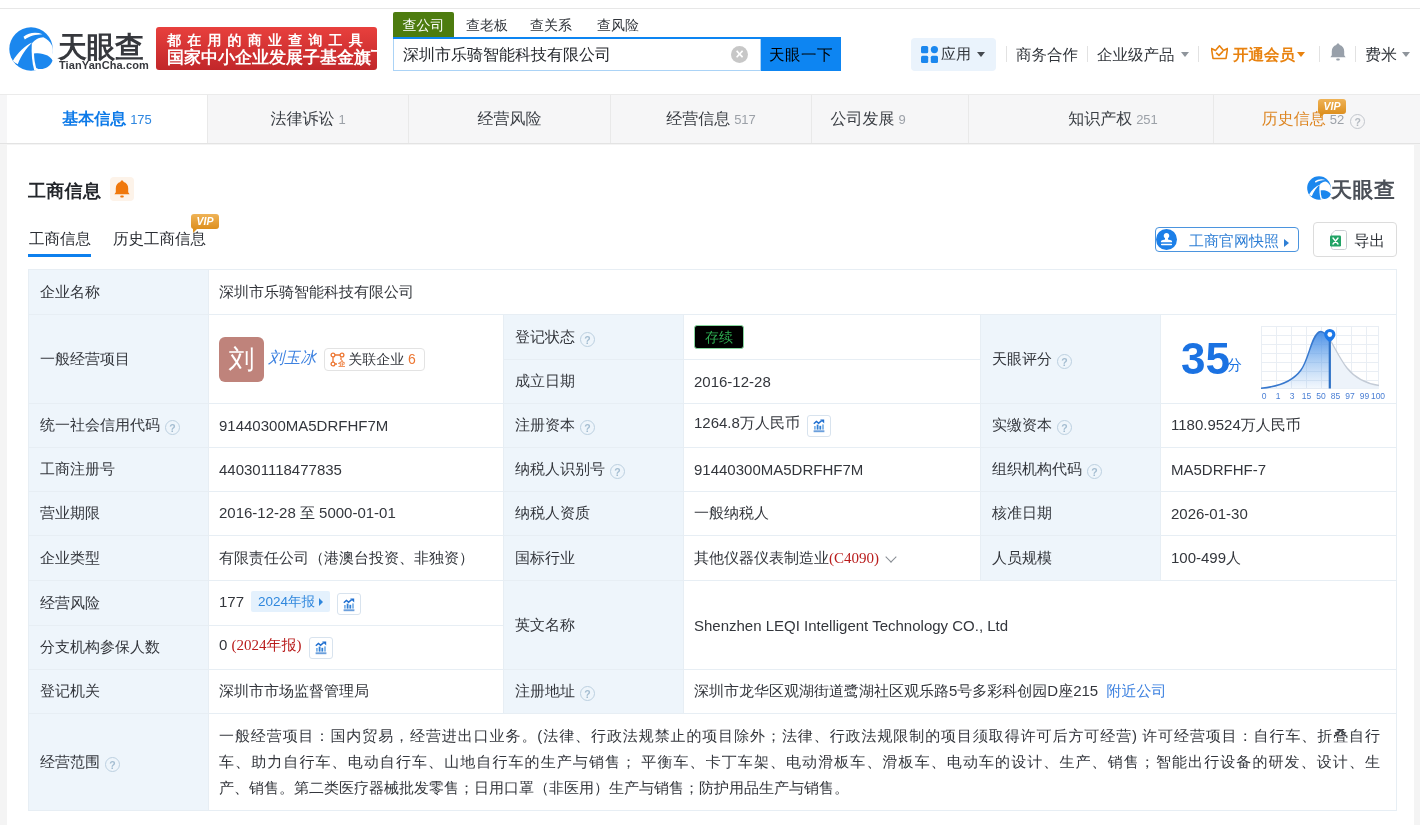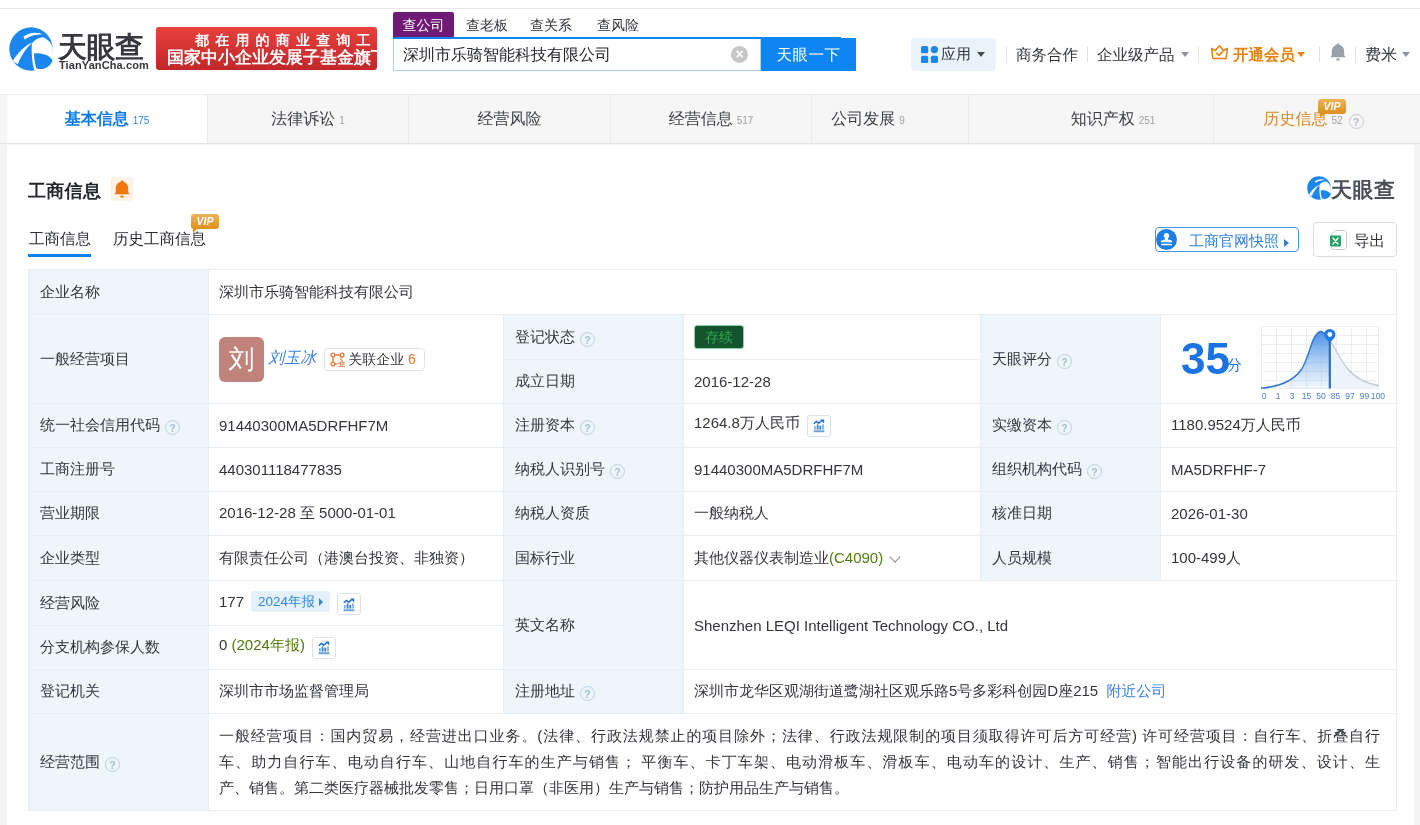--- a/index.html
+++ b/index.html
@@ -10,45 +10,45 @@
 #header{position:absolute;left:0;top:0;width:1420px;height:94px;background:#fff;}
 #topline{position:absolute;left:0;top:8px;width:1420px;height:1px;background:#e7e7e7;}
 
 #logoCir{left:9px;top:27px;width:44px;height:44px;}
 #logoTxt{left:58px;top:28px;font-size:29px;font-weight:bold;color:#36383d;letter-spacing:-0.5px;}
 #logoSub{left:59px;top:59px;font-size:11px;font-weight:bold;color:#36383d;letter-spacing:0.1px;}
 
 #banner{left:156px;top:27px;width:221px;height:43px;border-radius:3px;
 background:linear-gradient(180deg,#e8403d 0%,#c1272a 100%);color:#fff;font-weight:bold;
 padding:4px 10px 0 11px;}
-#banner .l1{font-size:14px;letter-spacing:6.2px;white-space:nowrap;line-height:18px;margin-left:28px;}
+#banner .l1{font-size:14px;letter-spacing:6.2px;white-space:nowrap;line-height:18px;}
 #banner .l2{font-size:17px;letter-spacing:0px;white-space:nowrap;line-height:17px;}
 
 .stab{position:absolute;top:12px;height:27px;line-height:26px;font-size:14px;color:#30343a;}
-#stab1{left:393px;width:61px;background:#701a75;color:#fff;text-align:center;border-radius:2px 2px 0 0;}
+#stab1{left:393px;width:61px;background:#4d7c0f;color:#fff;text-align:center;border-radius:2px 2px 0 0;}
 #sline{left:393px;top:37px;width:448px;height:2px;background:#0d85f2;}
 #sinput{left:393px;top:39px;width:368px;height:32px;background:#fff;border:1px solid #abd3f6;border-top:none;
 font-size:16px;color:#24272c;line-height:31px;padding-left:9px;white-space:nowrap;}
 #sclear{left:731px;top:46px;width:17px;height:17px;border-radius:50%;background:#c7c7c7;color:#fff;
 font-size:14px;font-weight:bold;line-height:16px;text-align:center;}
-#sbtn{left:761px;top:38px;width:95px;height:33px;background:#0d85f2;color:#ffffff;font-size:15.5px;
+#sbtn{left:761px;top:38px;width:80px;height:33px;background:#0d85f2;color:#000000;font-size:15.5px;
 text-align:center;line-height:33px;letter-spacing:0.5px;}
 
 #appbox{left:911px;top:38px;width:85px;height:33px;background:#eaf3fc;border-radius:4px;}
 #appbox .t{position:absolute;left:30px;top:7px;font-size:15px;color:#30343a;}
 .sep{position:absolute;top:46px;width:1px;height:16px;background:#e2e2e2;}
 .mtxt{position:absolute;top:45px;font-size:15.5px;color:#30343a;white-space:nowrap;}
 .caret{position:absolute;width:0;height:0;border-left:4.5px solid transparent;border-right:4.5px solid transparent;border-top:5px solid #454a50;top:52px;}
 #vipTxt{color:#e8820f;font-weight:bold;}
 
 #navtabs{position:absolute;left:0px;top:94px;width:1420px;height:50px;background:#f6f6f7;
 border-top:1px solid #ebebeb;border-bottom:1px solid #e3e3e3;}
 .ntab{position:absolute;top:0;height:48px;border-right:1px solid #e9e9e9;text-align:center;
 line-height:48px;font-size:16px;color:#3a3e44;white-space:nowrap;}
-.ntab .cnt{font-size:10px;color:#9ca1a8;margin-left:4px;}
+.ntab .cnt{font-size:13px;color:#9ca1a8;margin-left:4px;}
 #ntab0{background:#fff;color:#0d7ae8;font-weight:bold;border-right:1px solid #e9e9e9;}
 #ntab0 .cnt{color:#2f87e0;font-weight:normal;}
 
 #card{position:absolute;left:7px;top:145px;width:1407px;height:680px;background:#fff;}
 #secTitle{left:21px;top:34px;font-size:18px;font-weight:bold;color:#23262b;letter-spacing:0.3px;}
 #bellChip{left:103px;top:32px;width:24px;height:24px;background:#fdf3e9;border-radius:4px;}
 #miniLogoTxt{left:1324px;top:31px;font-size:21px;font-weight:bold;color:#4b5058;letter-spacing:0.5px;}
 
 .subtab{position:absolute;top:84px;font-size:15.5px;color:#2a2d33;}
 #subUnd{left:21px;top:109px;width:63px;height:3px;background:#0d80ee;}
@@ -62,23 +62,23 @@
 #snapCir{position:absolute;left:0px;top:1px;width:21px;height:21px;border-radius:50%;background:#1c7fe8;}
 #expBtn{left:1306px;top:77px;width:84px;height:35px;border:1px solid #dcdcdc;border-radius:4px;background:#fff;}
 #expBtn .txt{position:absolute;left:40px;top:8px;font-size:15.5px;color:#30343a;}
 
 #tbl{position:absolute;left:21px;top:124px;border-collapse:collapse;table-layout:fixed;}
 #tbl td{border:1px solid #e7eef4;font-size:15px;color:#33363c;padding:0 0 0 10px;
 overflow:hidden;white-space:nowrap;}
 #tbl td.lb{background:#eef5fb;padding-left:11px;}
 .qm{display:inline-block;width:15px;height:15px;border:1px solid #bcd0e0;border-radius:50%;
 color:#a4bdd1;font-size:10.5px;line-height:14px;text-align:center;vertical-align:-2px;margin-left:5px;font-weight:bold;}
-.grey{color:#4d7c0f;}
+.grey{color:#b91c1c;font-family:Liberation Serif, serif;}
 a.blue{color:#3e82e0;text-decoration:none;}
-.tag-green{display:inline-block;height:24px;line-height:22px;padding:0 10px;background:#14532d;
+.tag-green{display:inline-block;height:24px;line-height:22px;padding:0 10px;background:#000000;
 border:1px solid #86d79e;border-radius:3px;color:#2fab51;font-size:14px;}
 .tag-blue{display:inline-block;height:21px;line-height:21px;padding:0 7px;background:#e4f1fd;
 border-radius:2px;color:#2f87dd;font-size:13.5px;margin-left:7px;vertical-align:1px;}
 .icbtn{display:inline-block;width:24px;height:22px;border:1px solid #d8e3ee;border-radius:3px;
 vertical-align:-5px;margin-left:7px;text-align:center;}
 .chev{display:inline-block;width:8px;height:8px;border-right:1.5px solid #878c93;border-bottom:1.5px solid #878c93;
 transform:rotate(45deg);vertical-align:2px;margin-left:8px;}
 #avatar{display:inline-block;width:45px;height:45px;background:#bf837b;border-radius:6px;color:#fff;
 font-size:26px;text-align:center;line-height:45px;vertical-align:middle;}
 #assocPill{display:inline-block;height:23px;border:1px solid #e3e3e3;border-radius:4px;line-height:21px;

